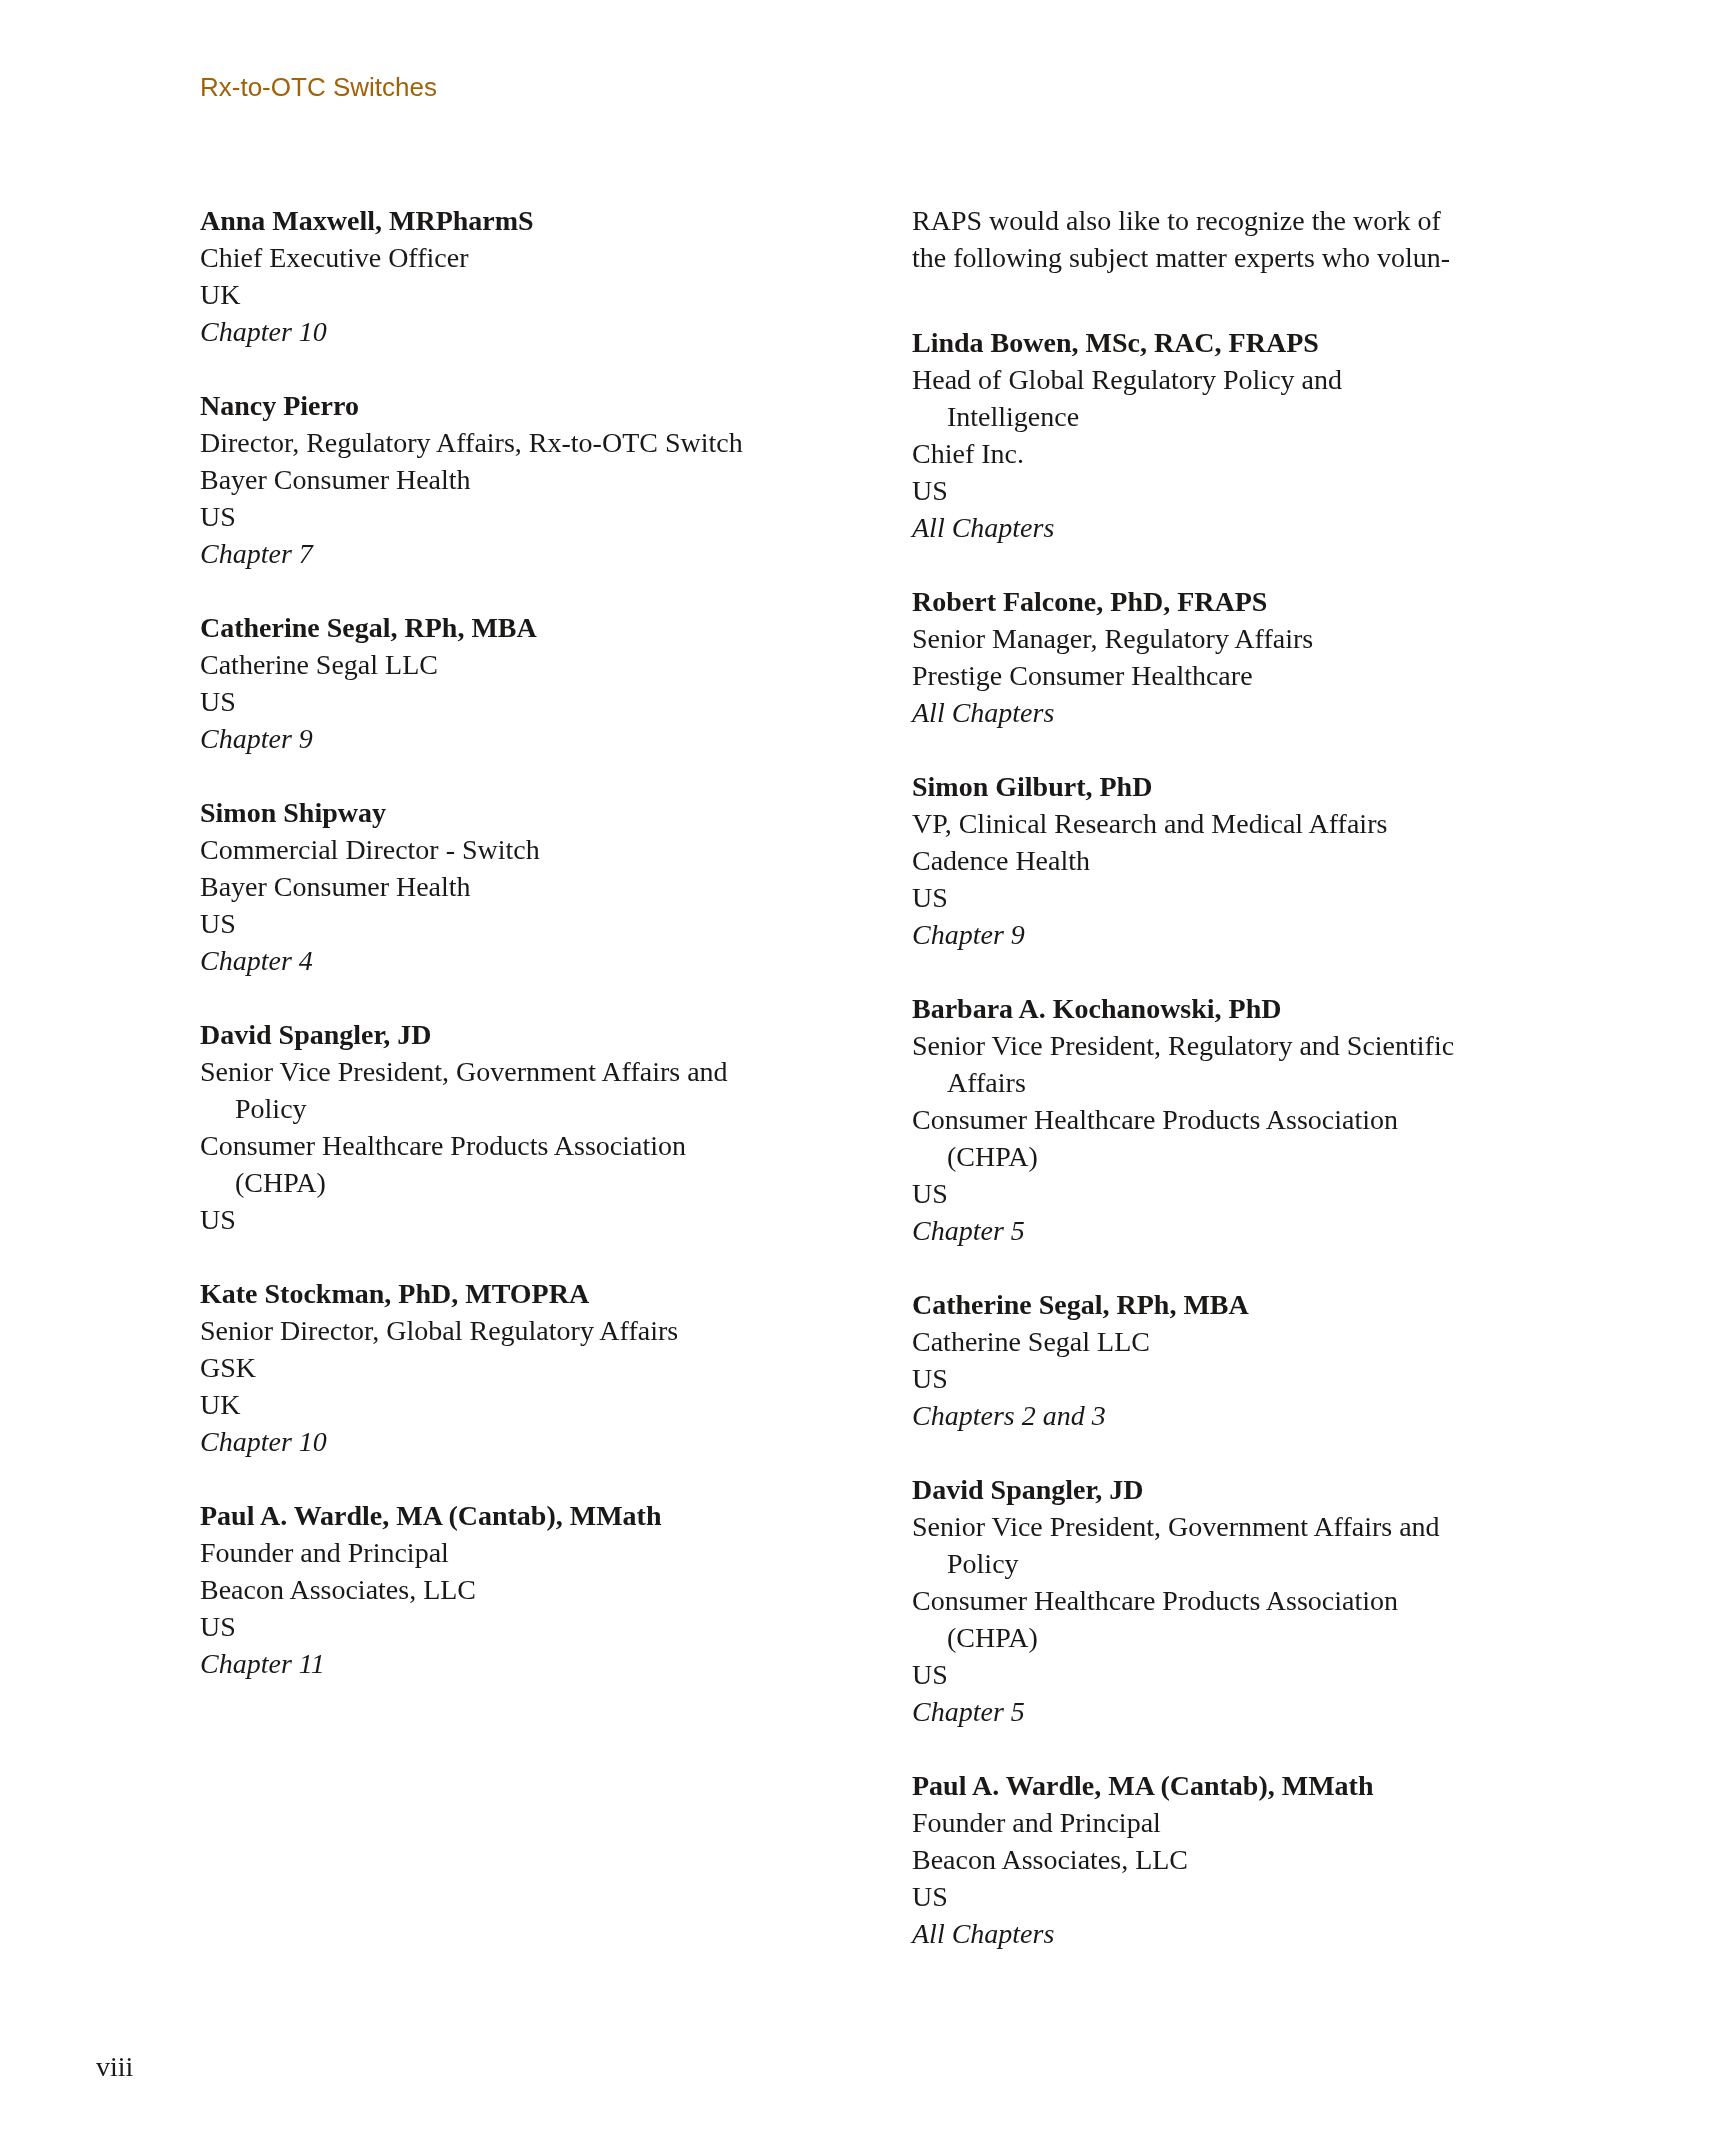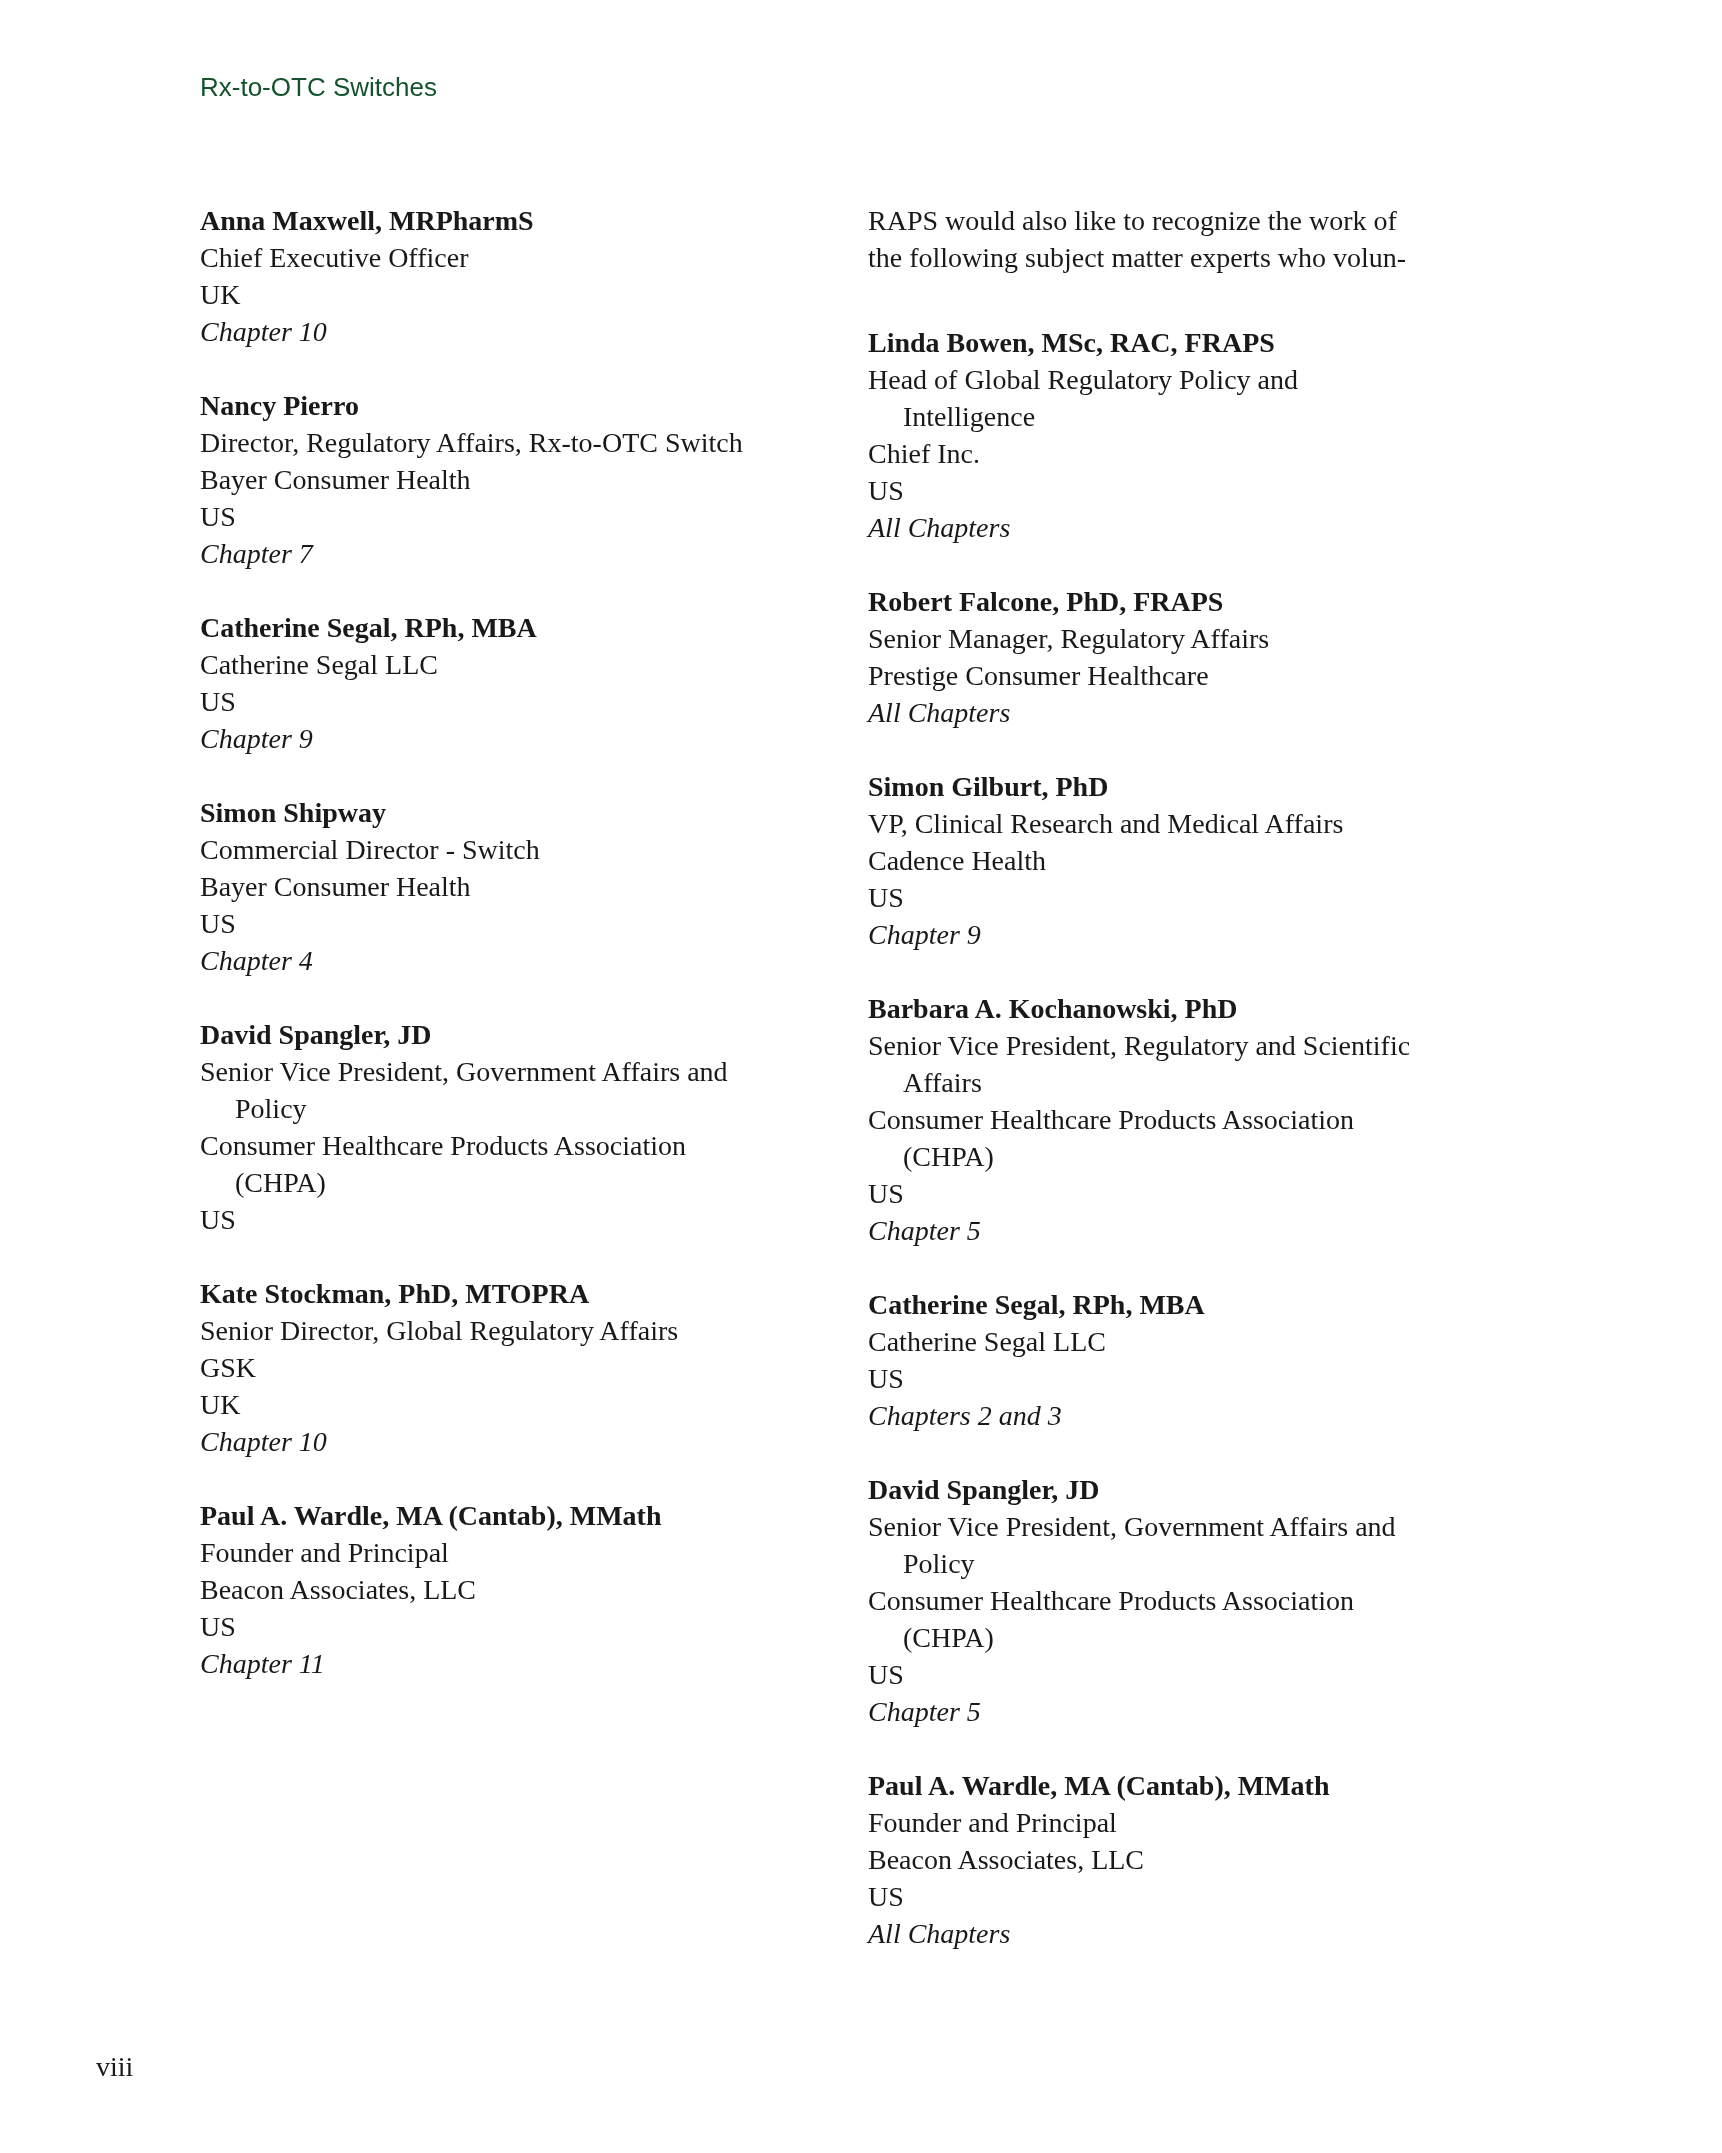--- a/index.html
+++ b/index.html
@@ -12,28 +12,28 @@
     font-family: "Liberation Serif", serif;
     color: #1b1918;
   }
   .running-header {
     position: absolute;
     left: 200px;
     top: 71px;
     font-family: "Liberation Sans", sans-serif;
     font-size: 26px;
     line-height: 32px;
-    color: #14532d;
+    color: #a16207;
   }
   .col {
     position: absolute;
     top: 202px;
   }
   .col-left  { left: 200px; width: 671px; }
-  .col-right { left: 868px; width: 750px; }
+  .col-right { left: 912px; width: 750px; }
   .intro { margin-bottom: 48px; }
   .intro .line { white-space: nowrap; }
   .entry { margin-bottom: 37px; }
   .name, .line, .chapters {
     font-size: 28px;
     line-height: 37px;
     white-space: nowrap;
   }
   .name { font-weight: bold; }
   .chapters { font-style: italic; }

